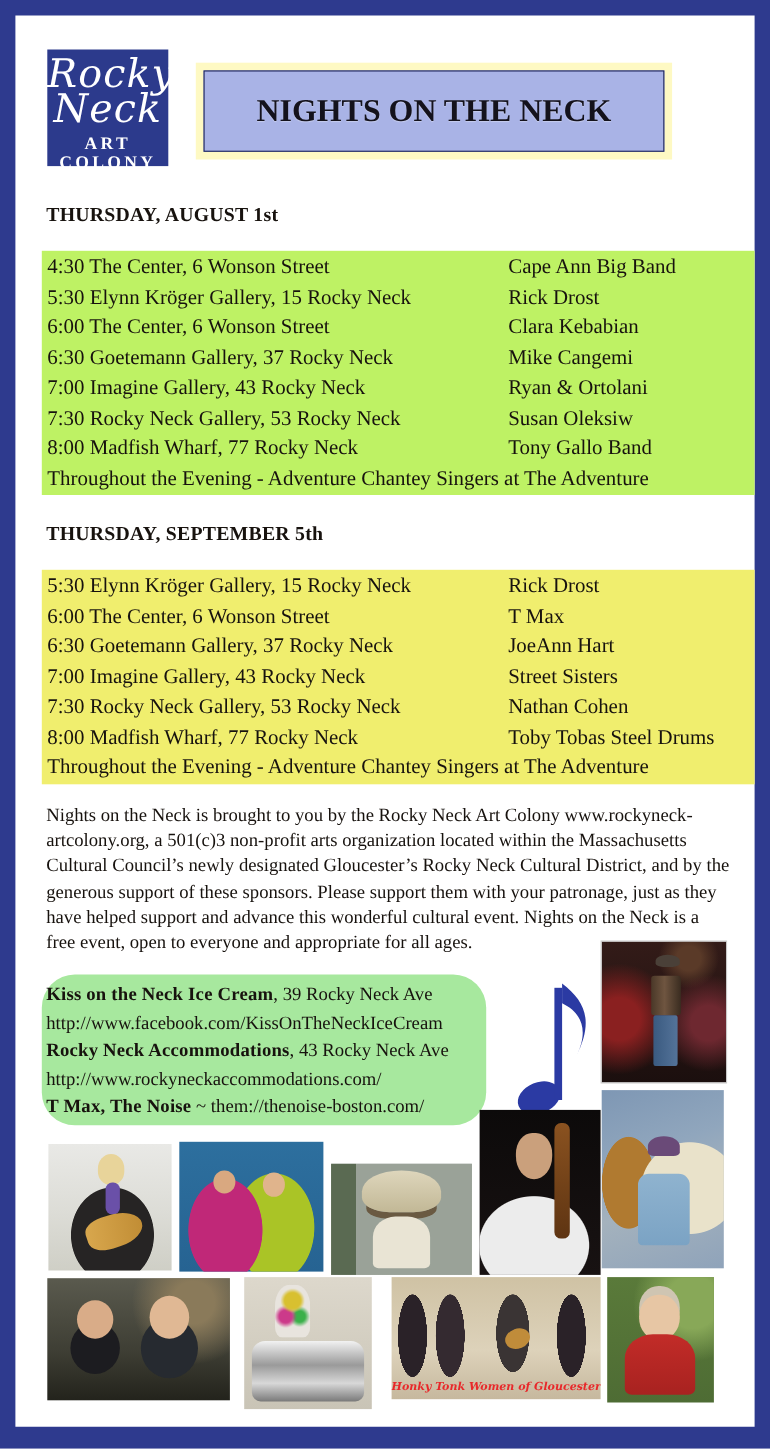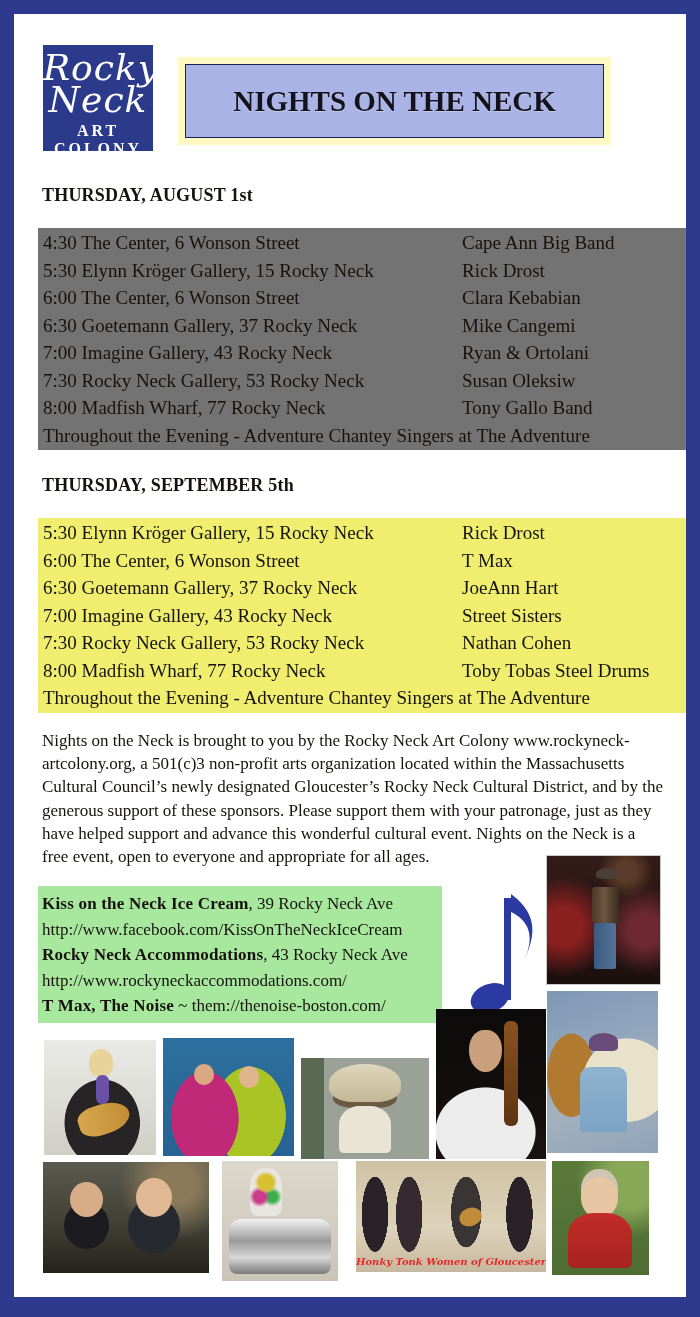--- a/index.html
+++ b/index.html
@@ -198,21 +198,21 @@
   </div>
 
   <div class="banner">
     <div class="banner-inner">
       <div class="banner-title">NIGHTS ON THE NECK</div>
     </div>
   </div>
 
   <div class="section section-aug">
     <h2 class="section-heading">THURSDAY, AUGUST 1st</h2>
-    <div class="schedule-box" style="background: #737373;">
+    <div class="schedule-box" style="background: #bef264;">
         <div class="sched-row"><span class="venue">4:30 The Center, 6 Wonson Street</span><span class="performer">Cape Ann Big Band</span></div>
         <div class="sched-row"><span class="venue">5:30 Elynn Kröger Gallery, 15 Rocky Neck</span><span class="performer">Rick Drost</span></div>
         <div class="sched-row"><span class="venue">6:00 The Center, 6 Wonson Street</span><span class="performer">Clara Kebabian</span></div>
         <div class="sched-row"><span class="venue">6:30 Goetemann Gallery, 37 Rocky Neck</span><span class="performer">Mike Cangemi</span></div>
         <div class="sched-row"><span class="venue">7:00 Imagine Gallery, 43 Rocky Neck</span><span class="performer">Ryan &amp; Ortolani</span></div>
         <div class="sched-row"><span class="venue">7:30 Rocky Neck Gallery, 53 Rocky Neck</span><span class="performer">Susan Oleksiw</span></div>
         <div class="sched-row"><span class="venue">8:00 Madfish Wharf, 77 Rocky Neck</span><span class="performer">Tony Gallo Band</span></div>
         <div class="sched-foot">Throughout the Evening - Adventure Chantey Singers at The Adventure</div>
       </div>
   </div>
@@ -225,21 +225,21 @@
         <div class="sched-row"><span class="venue">6:30 Goetemann Gallery, 37 Rocky Neck</span><span class="performer">JoeAnn Hart</span></div>
         <div class="sched-row"><span class="venue">7:00 Imagine Gallery, 43 Rocky Neck</span><span class="performer">Street Sisters</span></div>
         <div class="sched-row"><span class="venue">7:30 Rocky Neck Gallery, 53 Rocky Neck</span><span class="performer">Nathan Cohen</span></div>
         <div class="sched-row"><span class="venue">8:00 Madfish Wharf, 77 Rocky Neck</span><span class="performer">Toby Tobas Steel Drums</span></div>
         <div class="sched-foot">Throughout the Evening - Adventure Chantey Singers at The Adventure</div>
       </div>
   </div>
 
   <p class="about">Nights on the Neck is brought to you by the Rocky Neck Art Colony www.rockyneck-artcolony.org, a 501(c)3 non-profit arts organization located within the Massachusetts Cultural Council’s newly designated Gloucester’s Rocky Neck Cultural District, and by the generous support of these sponsors.  Please support them with your patronage, just as they have helped support and advance this wonderful cultural event.  Nights on the Neck is a free event, open to everyone and appropriate for all ages.</p>
 
-  <div class="sponsor-box" style="background: rgb(167, 232, 158);">
+  <div class="sponsor-box" style="background: rgb(167, 232, 158); border-radius: 30px;">
     <div class="sponsor-line"><b>Kiss on the Neck Ice Cream</b><span>, 39 Rocky Neck Ave</span></div>
     <div class="sponsor-line"><b></b><span>http://www.facebook.com/KissOnTheNeckIceCream</span></div>
     <div class="sponsor-line"><b>Rocky Neck Accommodations</b><span>, 43 Rocky Neck Ave</span></div>
     <div class="sponsor-line"><b></b><span> http://www.rockyneckaccommodations.com/</span></div>
     <div class="sponsor-line"><b>T Max, The Noise</b><span> ~ them://thenoise-boston.com/</span></div>
   </div>
 
   <div class="music-note">
     <svg width="100" height="140" viewBox="0 0 100 140" xmlns="http://www.w3.org/2000/svg">
       <ellipse cx="28" cy="118" rx="20" ry="14" fill="#2b3aa3" transform="rotate(-22 28 118)"></ellipse>

